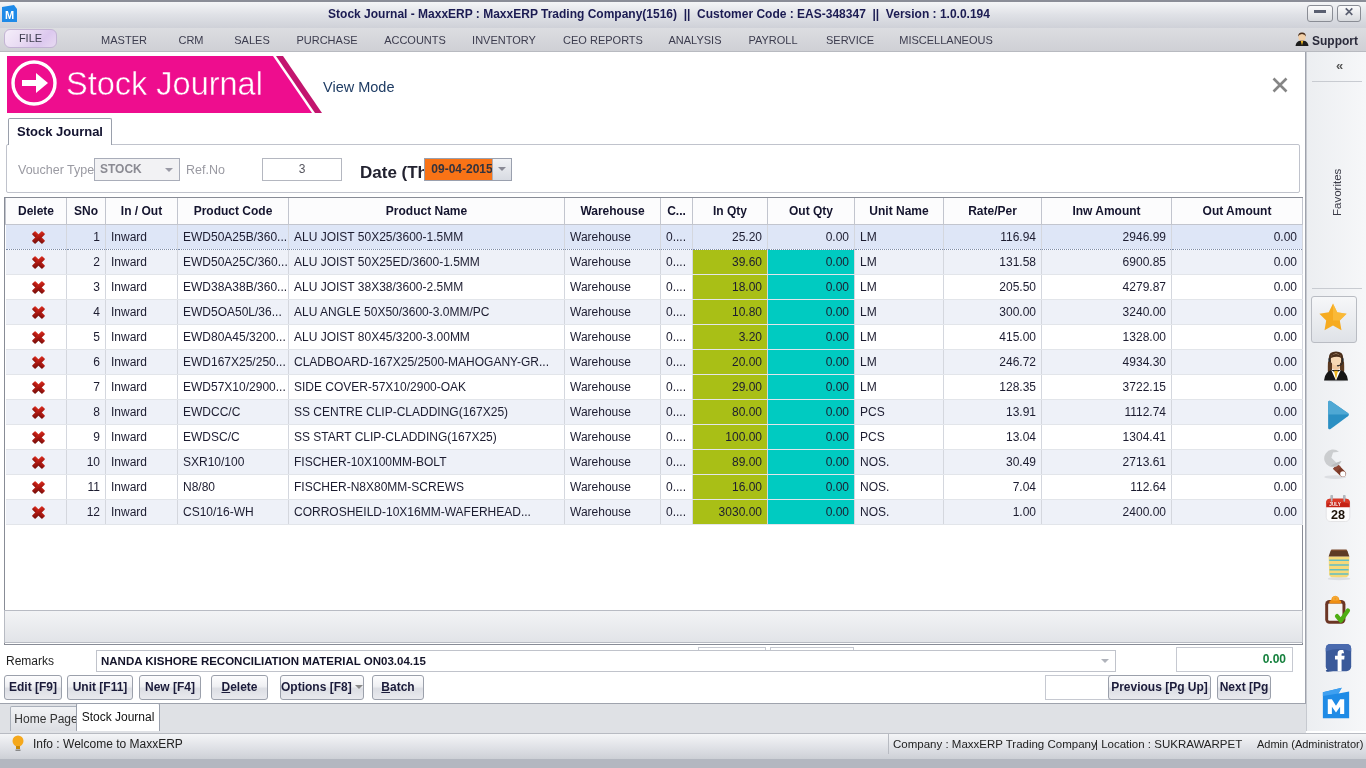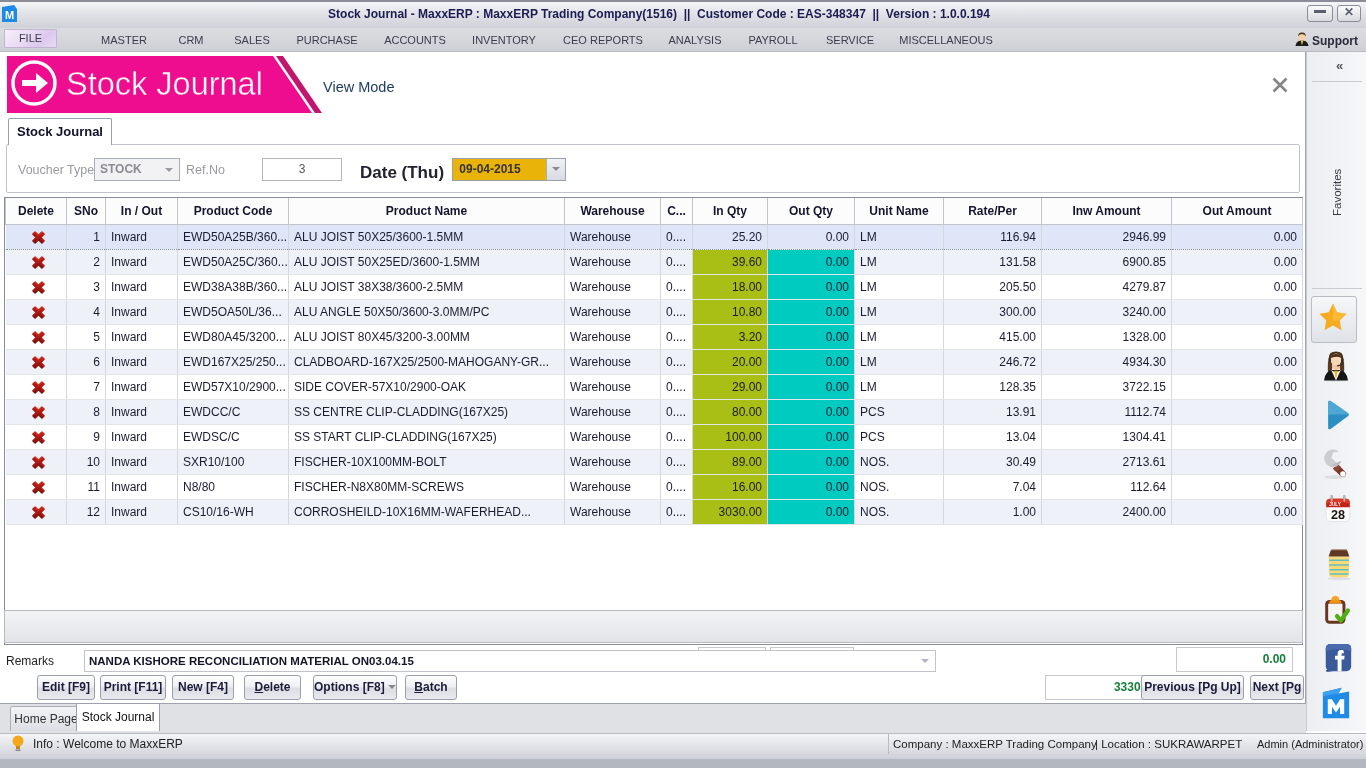--- a/index.html
+++ b/index.html
@@ -12,21 +12,21 @@
   background:linear-gradient(#f4f5f7 0%, #dfe1e6 50%, #cfd1d8 100%);
   border-top:2px solid #8a8d97; }
 #titletext { left:-24px; top:7px; width:1366px; text-align:center; font-size:12px; font-weight:bold; color:#1b1b52; }
 .winbtn { top:5px; width:24px; height:17px; line-height:15px; border:1px solid #8a8d95; border-radius:3px;
   background:linear-gradient(#fbfbfc,#d8dade); color:#555; font-size:10px; text-align:center; line-height:13px; font-weight:bold; }
 
 
 #menubar { left:0; top:28px; width:1366px; height:24px;
   background:linear-gradient(#dcdde1,#cfd0d5); border-bottom:1px solid #b8bac0; }
 .mitem { top:34px; font-size:11px; color:#3c3c4e; transform:translateX(-50%); white-space:nowrap;margin-left:32px; }
-#filebtn { left:4px; top:29px; width:53px; height:19px; border:1px solid #c3b4d4; border-radius:1px;
+#filebtn { left:4px; top:29px; width:53px; height:19px; border:1px solid #c3b4d4; border-radius:6px;
   background:linear-gradient(135deg,#f5eefa 0%,#e9dcf3 40%,#dcC8ee 70%,#e8daf2 100%);
   text-align:center; line-height:17px; font-size:11px; color:#3c3c4e; }
 
 
 #main { left:0; top:52px; width:1306px; height:679px; background:#fff; border-right:1px solid #9fa3ad; }
 
 
 #ribbon { left:7px; top:3px; width:320px; height:58px; }
 #viewmode { left:323px; top:27px; font-size:14.5px; color:#1e3c64; }
 #closex { left:1271px; top:24px; width:18px; height:18px; }
@@ -38,21 +38,21 @@
 
 
 .glabel { color:#9a9aa2; font-size:12.5px; }
 #vt-label { left:18px; top:111px; }
 #vt-combo { left:94px; top:106px; width:86px; height:23px; border:1px solid #a9adb9; background:#f2f2f4; }
 #vt-combo .ctxt { position:absolute; left:5px; top:3px; font-weight:bold; font-size:12px; color:#8b8b93; }
 #refno-label { left:186px; top:111px; }
 #refno-input { left:262px; top:106px; width:80px; height:23px; border:1px solid #b4b7c0; background:#fff;
   text-align:center; line-height:21px; font-size:12px; color:#55555e; }
 #date-label { left:348px; top:111px; font-size:17px; color:#222230; font-weight:bold;padding-left:12px; }
-#date-combo { left:424px; top:106px; width:114px; height:23px; border:1px solid #9aa0ae; background:#eab308;margin-left:28px; }
+#date-combo { left:424px; top:106px; width:88px; height:23px; border:1px solid #9aa0ae; background:#f97316; }
 #date-combo .dtxt { position:absolute; left:0; top:3px; width:74px; text-align:center; font-weight:bold; font-size:12px; color:#33333e; }
 #date-combo .dbtn { position:absolute; right:0; top:0; width:19px; height:21px; border-left:1px solid #aaaeb8; background:linear-gradient(#f0f1f4,#d8dbe2); }
 
 
 #grid { left:4px; top:145px; width:1299px; height:448px; border:1px solid #888c96; background:#fff; }
 table { border-collapse:collapse; table-layout:fixed; width:1297px; font-size:12px; color:#1c1c30; }
 th { font-weight:bold; color:#14142e; height:26px; background:#fcfcfd; border:1px solid #c2c5ce; border-top:none; font-size:12px; }
 td { height:25px; border-right:1px solid #d4d7de; border-bottom:1px solid #e2e5ea; padding:0 5px; white-space:nowrap; overflow:hidden; }
 tr.even td { background:#eef1f8; }
 tr.sel td { background:#dee6f7; border-bottom:1px dotted #7a8aa8; border-top:1px dotted #7a8aa8; }
@@ -61,27 +61,27 @@
 td.outq { background:#00cbc1 !important; text-align:right; }
 .xdel { color:#a6100f; font-weight:bold; text-align:center; font-size:15px; padding-left:10px; }
 
 
 #totband { left:4px; top:558px; width:1299px; height:33px; background:linear-gradient(#f2f3f5,#e2e4e8); border:1px solid #b8bbc3; }
 .totbox { top:595px; height:25px; background:#fff; border:1px solid #c6c9d1; font-weight:bold; font-size:12px; color:#15803d;
   text-align:right; line-height:23px; padding-right:6px; }
 
 
 #remarks-label { left:6px; top:602px; font-size:12px; color:#222; }
-#remarks-box { left:84px; top:598px; width:852px; height:22px; border:1px solid #c0c3cb; background:#fff;
+#remarks-box { left:96px; top:598px; width:1020px; height:22px; border:1px solid #c0c3cb; background:#fff;
   font-weight:bold; font-size:11.5px; color:#14142a; line-height:20px; padding-left:4px; }
 
 
 .btn { top:623px; height:25px; border:1px solid #9ba0ab; border-radius:3px;
   background:linear-gradient(#fdfdfe 0%,#eff0f3 45%,#dcdee4 55%,#e9eaee 100%);
-  font-weight:bold; font-size:12px; color:#1b1b3a; text-align:center; line-height:23px;margin-left:33px; }
+  font-weight:bold; font-size:12px; color:#1b1b3a; text-align:center; line-height:23px; }
 
 
 #bottabs { left:0; top:651px; width:1306px; height:30px; background:#dfe1e5; border-top:1px solid #9fa3ad; }
 #btab-home { left:2px; top:3px; width:72px; height:25px; background:linear-gradient(#f2f3f5,#dcdee3); border:1px solid #aab0ba;
   border-bottom:none; border-radius:2px 2px 0 0; font-size:12px; color:#333; text-align:center; line-height:24px; }
 #btab-stock { left:76px; top:0px; width:84px; height:28px; background:#fff; border:1px solid #9aa0ac; border-bottom:none;
   border-radius:2px 2px 0 0; font-size:12px; color:#111; text-align:center; line-height:26px; }
 
 
 #statusbar { left:0; top:733px; width:1366px; height:26px;
@@ -440,21 +440,21 @@
   <div class="totbox abs" style="left:770px; width:84px;">0.000</div>
   <div class="totbox abs" style="left:1045px; width:126px;margin-top:28px;">33305.36</div>
   <div class="totbox abs" style="left:1176px; width:117px;">0.00</div>
 
   <div id="remarks-label" class="abs">Remarks</div>
   <div id="remarks-box" class="abs">NANDA KISHORE RECONCILIATION MATERIAL ON03.04.15
     <span style="position:absolute; right:6px; top:8px; width:0; height:0; border-left:4px solid transparent; border-right:4px solid transparent; border-top:4px solid #b0b3bb;"></span>
   </div>
 
   <div class="btn abs" style="left:4px; width:58px;">Edit [F9]</div>
-  <div class="btn abs" style="left:67px; width:66px;">Print [F11]</div>
+  <div class="btn abs" style="left:67px; width:66px;">Unit [F11]</div>
   <div class="btn abs" style="left:139px; width:62px;">New [F4]</div>
   <div class="btn abs" style="left:211px; width:57px;"><u>D</u>elete</div>
   <div class="btn abs" style="left:280px; width:84px;">Options [F8] <span style="display:inline-block;width:0;height:0;border-left:4px solid transparent;border-right:4px solid transparent;border-top:4px solid #888;vertical-align:2px;"></span></div>
   <div class="btn abs" style="left:372px; width:52px;"><u>B</u>atch</div>
   <div class="btn abs" style="left:1108px; width:103px;">Previous [Pg Up]</div>
   <div class="btn abs" style="left:1217px; width:54px;">Next [Pg Dn]</div>
 
   <div id="bottabs" class="abs"></div>
   <div id="btab-home" class="abs" style="top:654px;margin-left:8px;">Home Page</div>
   <div id="btab-stock" class="abs" style="top:651px;">Stock Journal</div>

